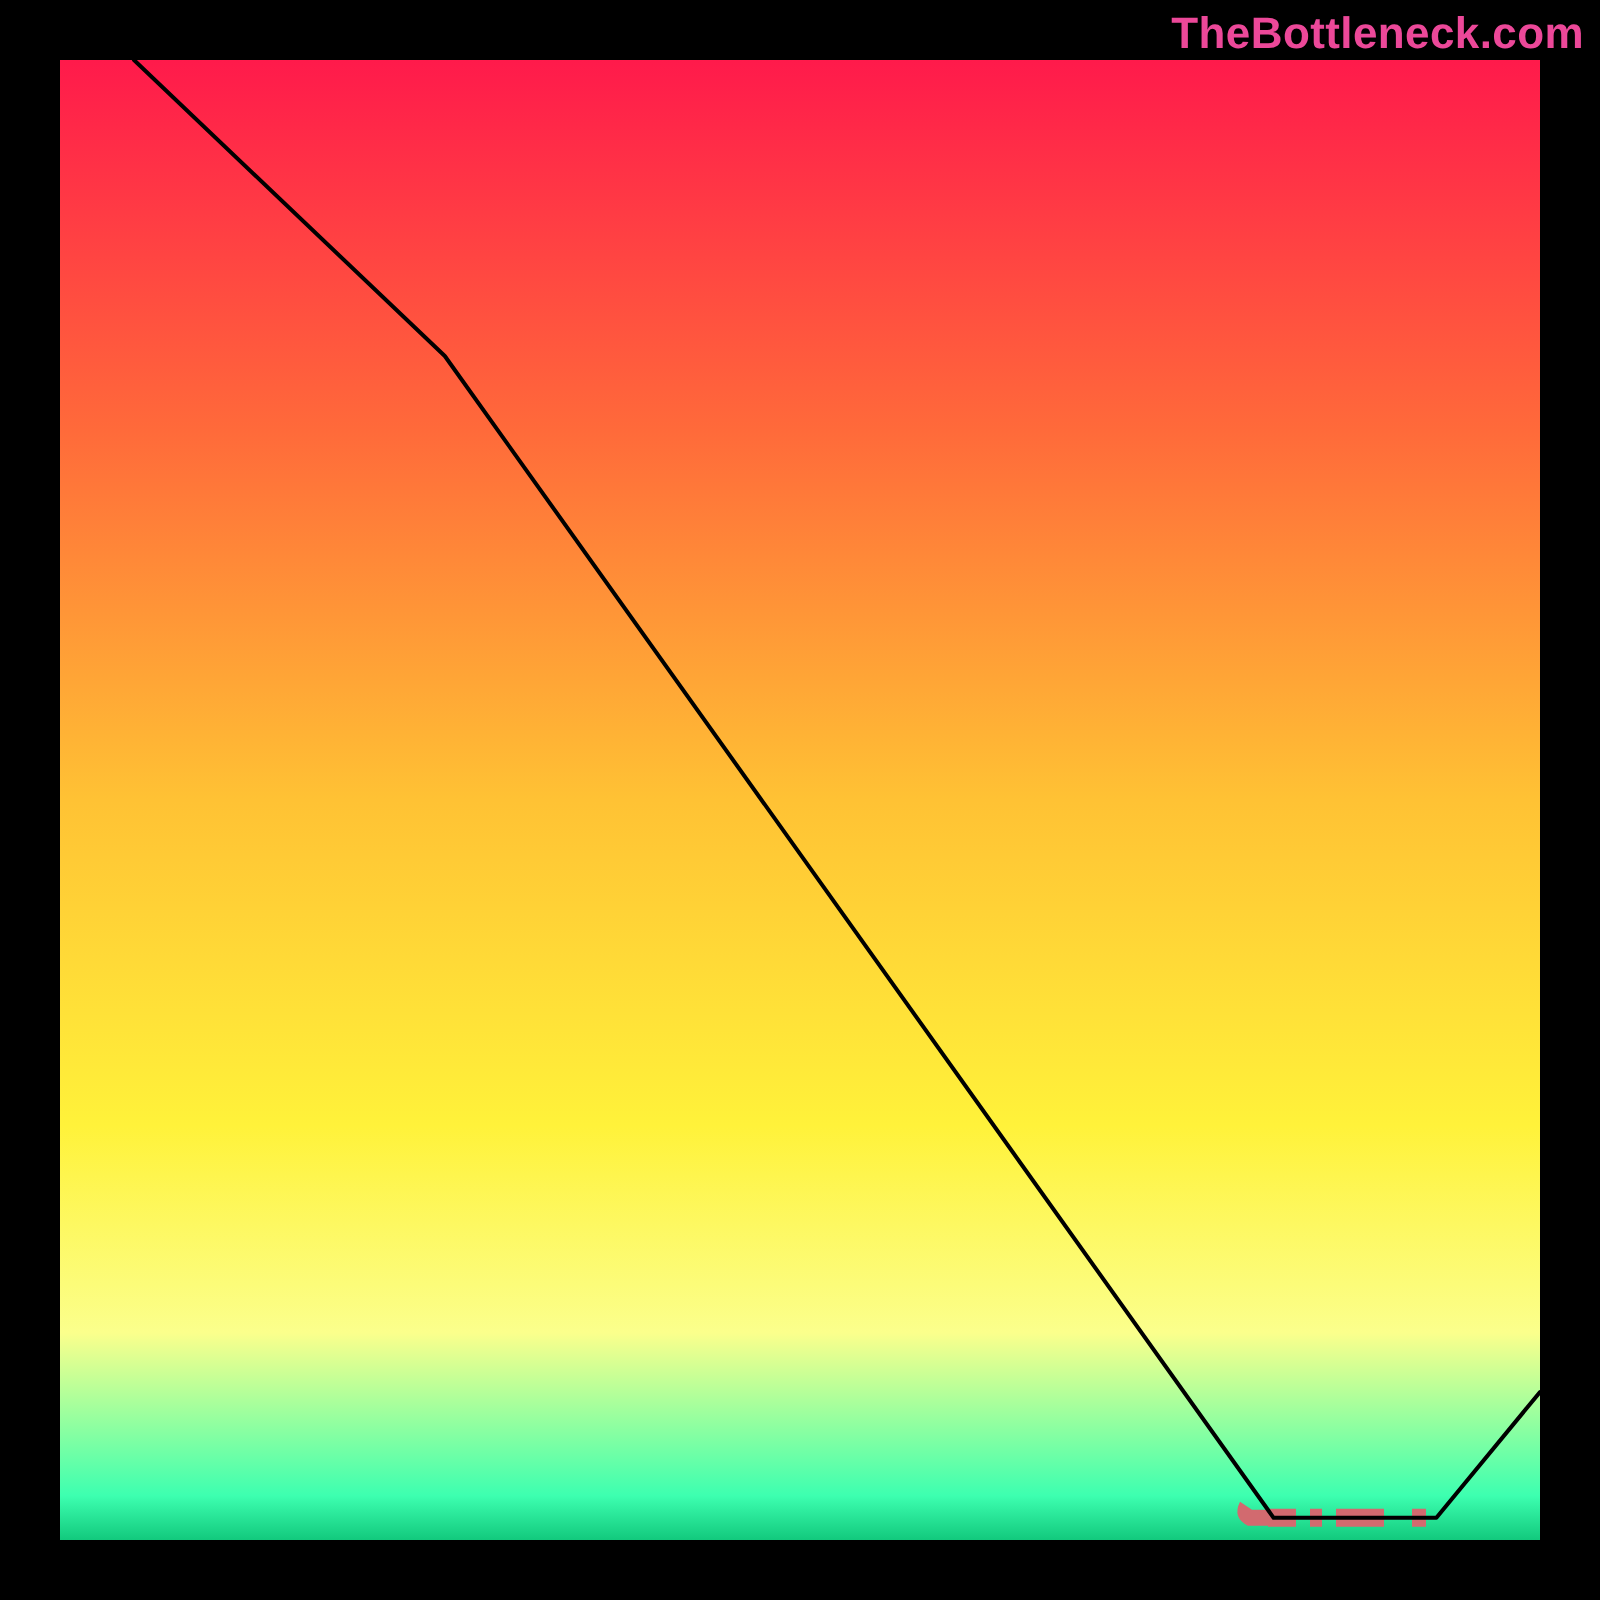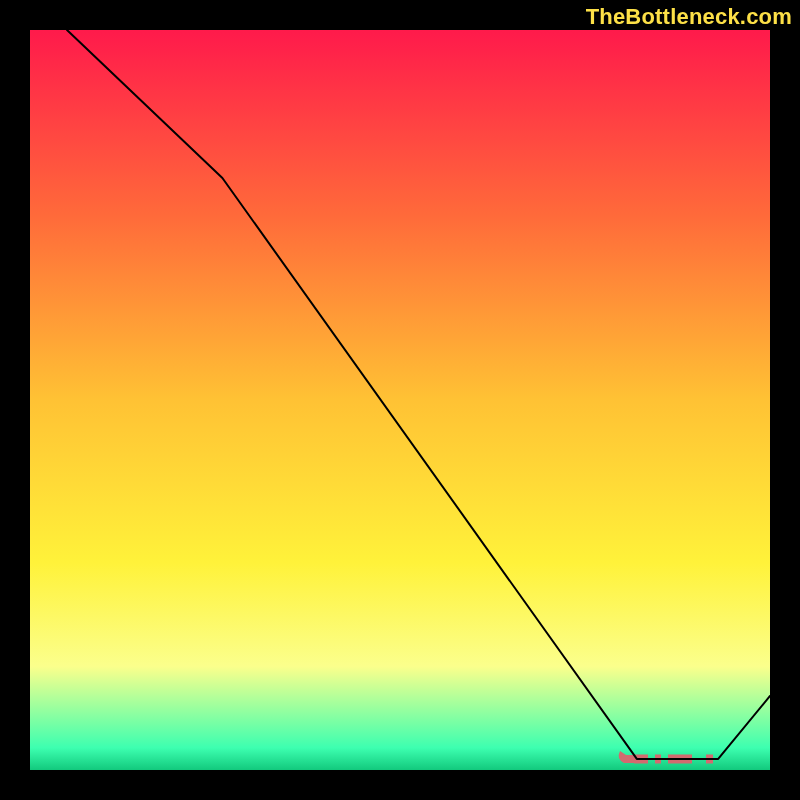--- a/index.html
+++ b/index.html
@@ -22,21 +22,21 @@
     left: 30px;
     top: 30px;
     width: 740px;
     height: 740px;
     overflow: hidden;
   }
   .attribution {
     position: absolute;
     top: 4px;
     right: 8px;
-    color: #fde047;
+    color: #ec4899;
     font-size: 22px;
     font-weight: 600;
     letter-spacing: 0.2px;
   }
 </style>
 </head>
 <body>
 
 <div class="stage">
 

